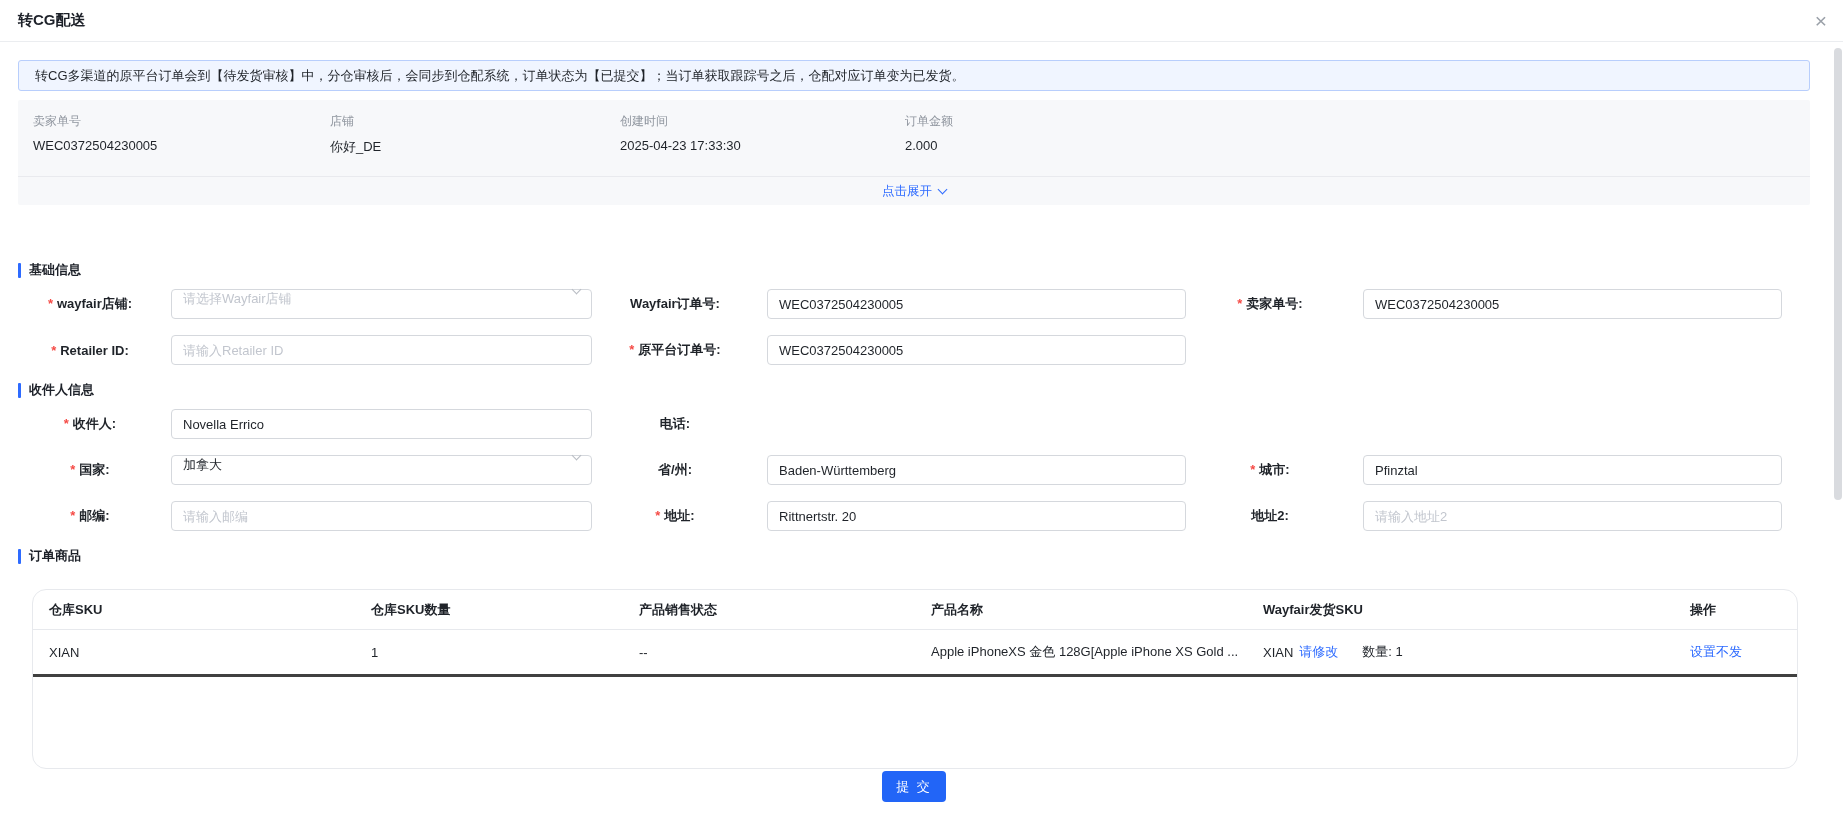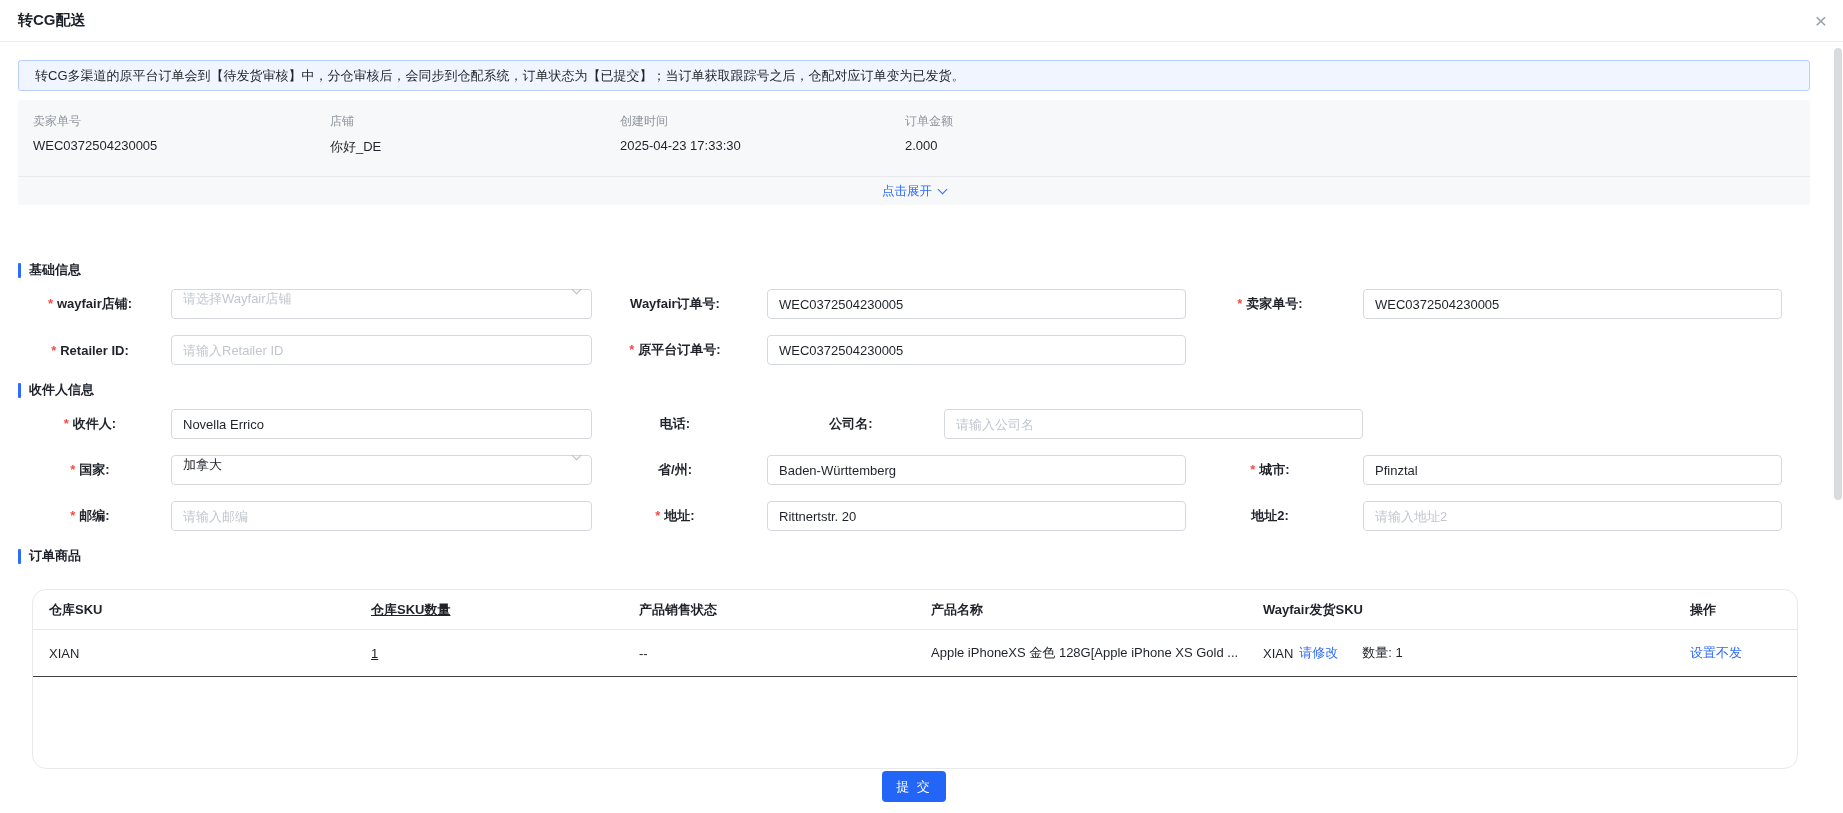--- a/index.html
+++ b/index.html
@@ -56,23 +56,23 @@
     background:#fff; display:flex; align-items:flex-start; justify-content:space-between;
     padding:0 11px; cursor:pointer; }
   .select .ph { color:#c2c6ce; }
   .select .val { color:#1f2329; }
 
   
   .tbl { margin:24px 12px 0 14px; border:1px solid #e7e9ed; border-radius:14px;
     height:180px; overflow:hidden; }
   .tbl-header { display:flex; align-items:center; height:40px;
     border-bottom:1px solid #e7e9ed; font-weight:bold; }
-  .tbl-row { display:flex; align-items:center; height:47px; border-bottom:1px solid #404040; }
+  .tbl-row { display:flex; align-items:center; height:47px; border-bottom:3px solid #404040; }
   .tc { padding-left:16px; white-space:nowrap; overflow:hidden; }
-  .tc1{width:322px;} .tc2{width:268px;text-decoration:underline;} .tc3{width:292px;} .tc4{width:332px;}
+  .tc1{width:322px;} .tc2{width:268px;} .tc3{width:292px;} .tc4{width:332px;}
   .tc5{width:427px; display:flex; align-items:center;} .tc6{flex:1;}
   .lnk { color:#2e6bff; text-decoration:none; cursor:pointer; }
   .tc5 .lnk { margin-left:6px; }
   .qty-text { margin-left:24px; }
 
   
   .submit-row { display:flex; justify-content:center; margin-top:2px; }
   .submit-btn { min-width:62px; height:31px; padding:0 14px; background:#2265f7; color:#fff;
     border:none; border-radius:4px; font-size:13px; letter-spacing:2px; cursor:pointer;
     font-family:inherit; }
@@ -164,24 +164,20 @@
       <span>收件人信息</span>
     </div>
 
     <div class="form-row">
       <div class="fc fc1">
         <div class="flabel"><span class="req">*</span><span>收件人:</span></div>
         <div class="ctrl"><input value="Novella Errico" style=""></div>
       </div>
       <div class="fc fc2">
         <div class="flabel">电话:</div>
-      </div>
-      <div class="fc fc3">
-        <div class="flabel">公司名:</div>
-        <div class="ctrl"><input placeholder="请输入公司名" style=""></div>
       </div>
     </div>
 
     <div class="form-row">
       <div class="fc fc1">
         <div class="flabel"><span class="req">*</span><span>国家:</span></div>
         <div class="ctrl">
             <div class="select">
           <span class="val">加拿大</span>
           <i class="chev-down chev-gray"></i>

